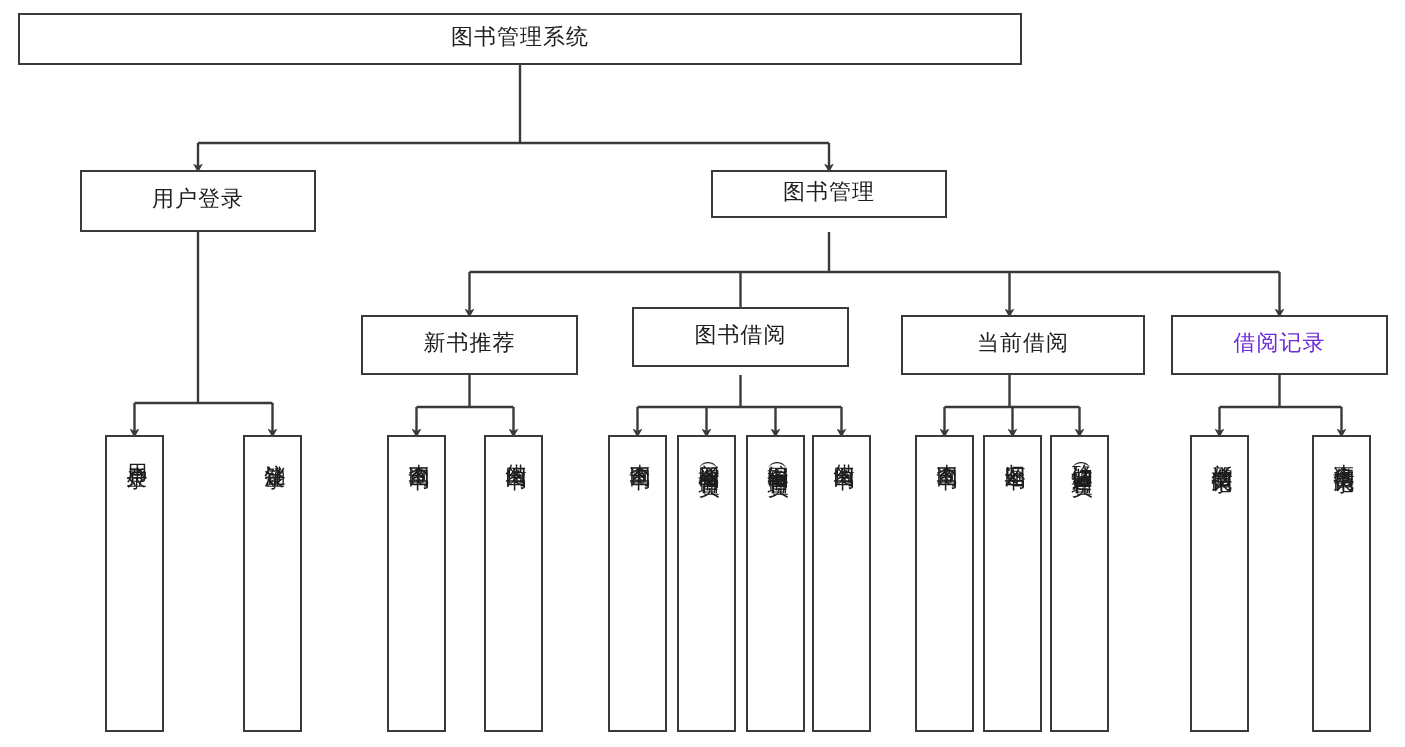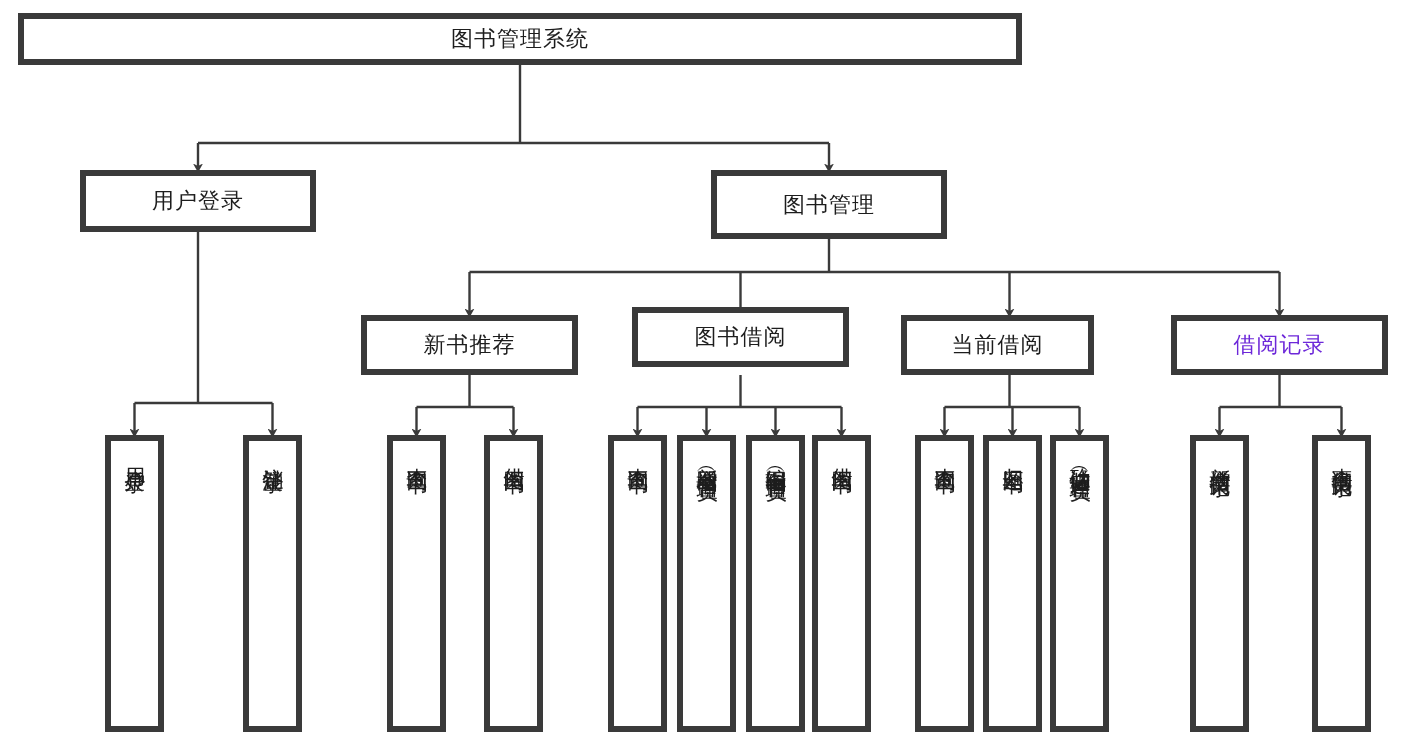--- a/index.html
+++ b/index.html
@@ -23,25 +23,26 @@
     left: 0;
     top: 0;
     width: 1405px;
     height: 747px;
     pointer-events: none;
   }
   .node {
     position: absolute;
     box-sizing: border-box;
     background: #ffffff;
-    border: 6px solid #0f172a;
+    border: 2px solid #0f172a;
     display: flex;
     align-items: center;
     justify-content: center;
     color: #1d1d1d;
+    font-family: Liberation Mono, monospace;
   }
   .node.level-root,
   .node.level-branch {
     font-size: 22px;
     letter-spacing: 1px;
   }
   .node.level-root .node-label,
   .node.level-branch .node-label {
     writing-mode: horizontal-tb;
     white-space: nowrap;
@@ -115,30 +116,30 @@
       </g>
   </svg>
 
   <div id="node-layer">
       <div class="node level-root" style="left: 18px; top: 13px; width: 1004px; height: 52px; border-color: rgb(58, 58, 58); color: rgb(29, 29, 29);">
         <span class="node-label">图书管理系统</span>
       </div>
       <div class="node level-branch" style="left: 80px; top: 170px; width: 236px; height: 62px; border-color: rgb(58, 58, 58); color: rgb(29, 29, 29);">
         <span class="node-label">用户登录</span>
       </div>
-      <div class="node level-branch" style="left: 711px; top: 170px; width: 236px; height: 69px; border-color: rgb(58, 58, 58); color: rgb(29, 29, 29);">
+      <div class="node level-branch" style="left: 711px; top: 170px; width: 236px; height: 48px; border-color: rgb(58, 58, 58); color: rgb(29, 29, 29);">
         <span class="node-label">图书管理</span>
       </div>
       <div class="node level-branch" style="left: 361px; top: 315px; width: 217px; height: 60px; border-color: rgb(58, 58, 58); color: rgb(29, 29, 29);">
         <span class="node-label">新书推荐</span>
       </div>
       <div class="node level-branch" style="left: 632px; top: 307px; width: 217px; height: 60px; border-color: rgb(58, 58, 58); color: rgb(29, 29, 29);">
         <span class="node-label">图书借阅</span>
       </div>
-      <div class="node level-branch" style="left: 901px; top: 315px; width: 193px; height: 60px; border-color: rgb(58, 58, 58); color: rgb(29, 29, 29); text-align: center;">
+      <div class="node level-branch" style="left: 901px; top: 315px; width: 244px; height: 60px; border-color: rgb(58, 58, 58); color: rgb(29, 29, 29); text-align: center;">
         <span class="node-label">当前借阅</span>
       </div>
       <div class="node level-branch" style="left: 1171px; top: 315px; width: 217px; height: 60px; border-color: rgb(58, 58, 58); color: #6d28d9;">
         <span class="node-label">借阅记录</span>
       </div>
       <div class="node level-leaf" style="left: 105px; top: 435px; width: 59px; height: 297px; border-color: rgb(58, 58, 58); color: rgb(29, 29, 29);">
         <span class="node-label">用户登录</span>
       </div>
       <div class="node level-leaf" style="left: 243px; top: 435px; width: 59px; height: 297px; border-color: rgb(58, 58, 58); color: rgb(29, 29, 29);">
         <span class="node-label">注销登录</span>

